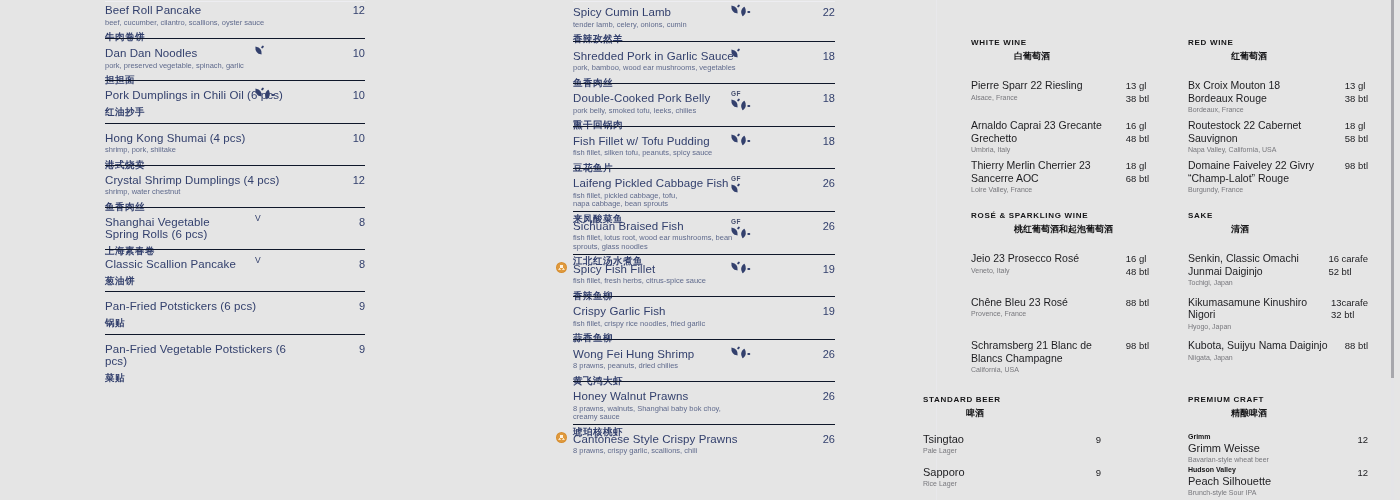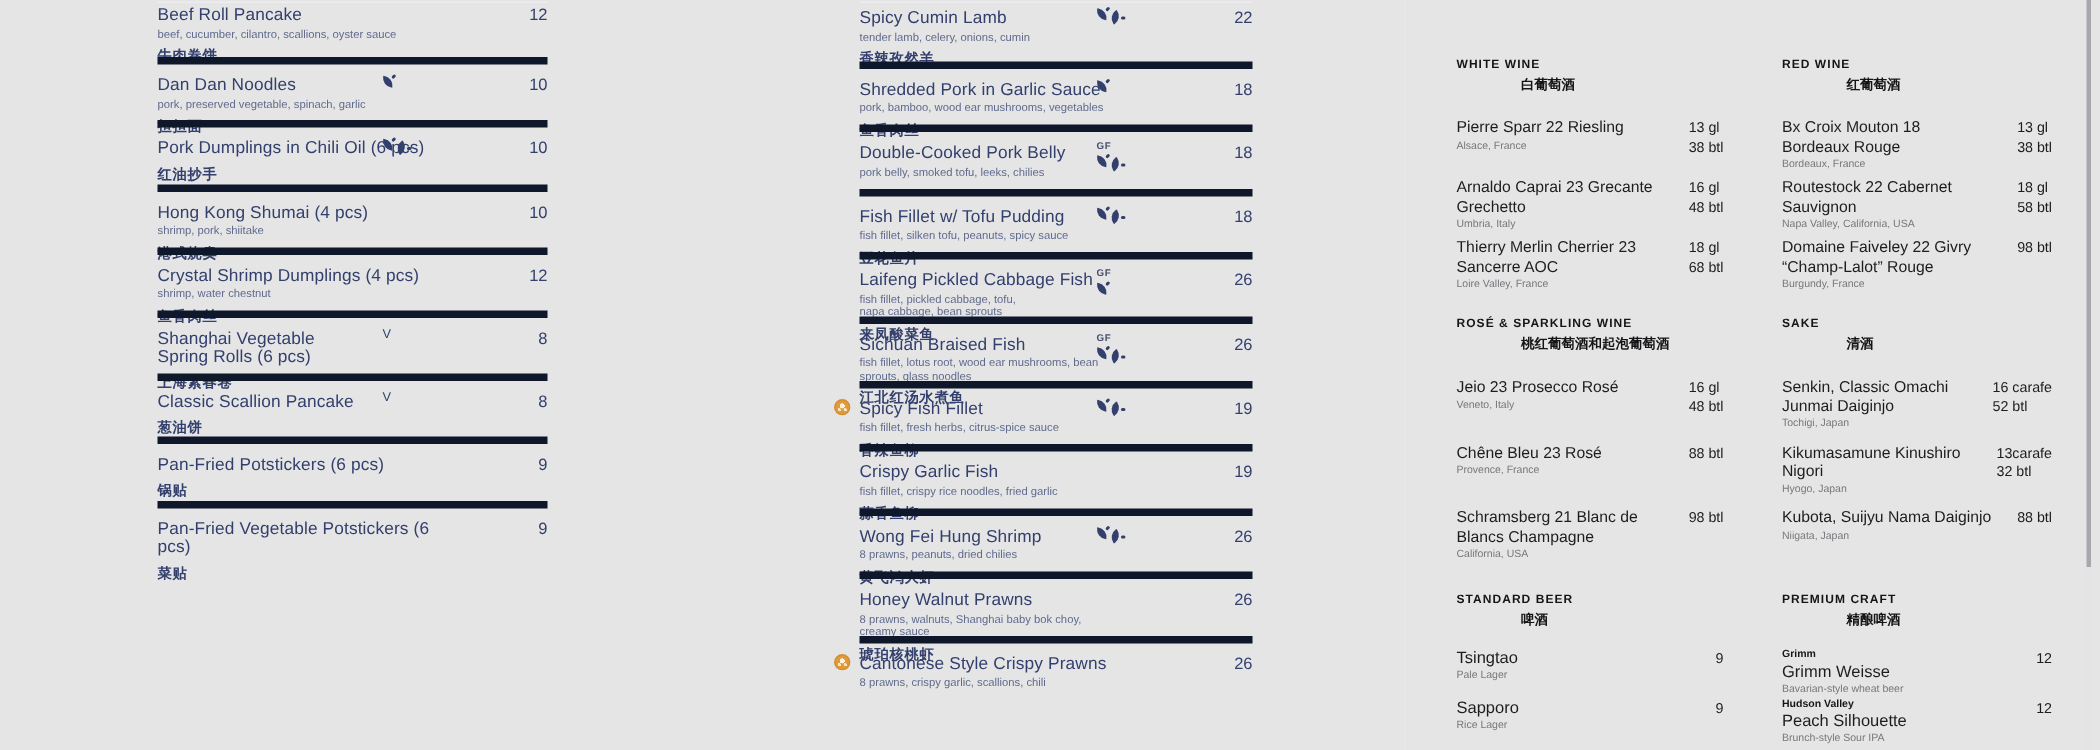--- a/index.html
+++ b/index.html
@@ -10,21 +10,21 @@
   .menu-col{position:absolute;}
   .col-left{left:105px;top:-4px;width:260px;}
   .col-mid{left:573px;top:-2px;width:262px;}
   .hairline{position:absolute;height:1px;background:#ededf1;top:1px;}
   .hl-left{left:105px;width:260px;}
   .hl-mid{left:573px;width:262px;}
 
   .mi{position:relative;box-sizing:border-box;padding-top:8px;}
   .col-left .mi{height:42.2px;}
   .col-mid .mi{height:42.6px;}
-  .mi + .mi{border-top:5px solid #0f172a;}
+  .mi + .mi{border-top:1px solid #0f172a;}
   .mi-name{font-size:11.5px;font-weight:500;color:#33406d;line-height:12.5px;
     white-space:pre-line;letter-spacing:.1px;max-width:200px;}
   .mi-desc{font-size:7.5px;color:#606b8d;line-height:8.5px;margin-top:2px;white-space:pre-line;max-width:185px;}
   .mi-zh{font-size:9.5px;font-weight:700;color:#33406d;margin-top:4px;letter-spacing:.5px;}
   .mi-price{position:absolute;top:8px;right:0;font-size:11px;color:#33406d;}
   .mi-badges{position:absolute;top:6px;display:flex;flex-direction:column;align-items:flex-start;gap:1px;}
   .col-left .mi-badges{left:150px;}
   .col-mid .mi-badges{left:158px;}
   .gf-badge{font-size:6.5px;font-weight:700;color:#454e6d;letter-spacing:.4px;line-height:7px;}
   .veg-badge{font-size:8.5px;color:#33406d;line-height:9px;}
@@ -44,21 +44,21 @@
   .v-divider{position:absolute;left:936px;top:0;width:1px;height:500px;background:#e8e8eb;}
   .scrollbar-track{position:absolute;left:1391px;top:0;width:3px;height:500px;background:#e4e4e7;}
   .scrollbar-thumb{position:absolute;left:0;top:0;width:3px;height:378px;background:#a7a7ac;}
 
   
   .ws{position:absolute;}
   .ws-s1{left:971px;top:38px;width:178px;}
   .ws-s2{left:1188px;top:38px;width:180px;}
   .ws-s3{left:971px;top:211px;width:178px;}
   .ws-s4{left:1188px;top:211px;width:180px;}
-  .ws-s5{left:971px;top:395px;width:178px;}
+  .ws-s5{left:923px;top:395px;width:178px;}
   .ws-s6{left:1188px;top:395px;width:180px;}
   .ws-h{font-size:8px;font-weight:700;color:#151517;letter-spacing:.7px;line-height:9px;}
   .ws-hzh{font-size:9px;font-weight:700;color:#151517;margin-top:4px;line-height:10px;padding-left:43px;}
   .ws-list{margin-top:18px;}
   .ws-s6 .ws-list, .ws-s5 .ws-list{margin-top:15px;}
   .wi{position:relative;box-sizing:border-box;}
   .ws-s1 .wi,.ws-s2 .wi{min-height:40px;}
   .ws-s3 .wi,.ws-s4 .wi{min-height:43.5px;}
   .wi-name{font-size:10.5px;color:#1d1d20;line-height:12.5px;white-space:pre-line;max-width:144px;}
   .wi-origin{font-size:7px;color:#78787d;margin-top:2px;line-height:8px;}
@@ -220,20 +220,21 @@
           <span class="chili-row">
             <span class="chili"></span>
           </span>
         </div>
         <div class="mi-price">18</div>
       </div>
       <div class="mi">
 
         <div class="mi-name">Double-Cooked Pork Belly</div>
         <div class="mi-desc">pork belly, smoked tofu, leeks, chilies</div>
+        <div class="mi-zh">熏干回锅肉</div>
         <div class="mi-badges">
           <span class="gf-badge">GF</span>
 
           <span class="chili-row">
             <span class="chili"></span>
             <span class="chili"></span>
           </span>
         </div>
         <div class="mi-price">18</div>
       </div>

